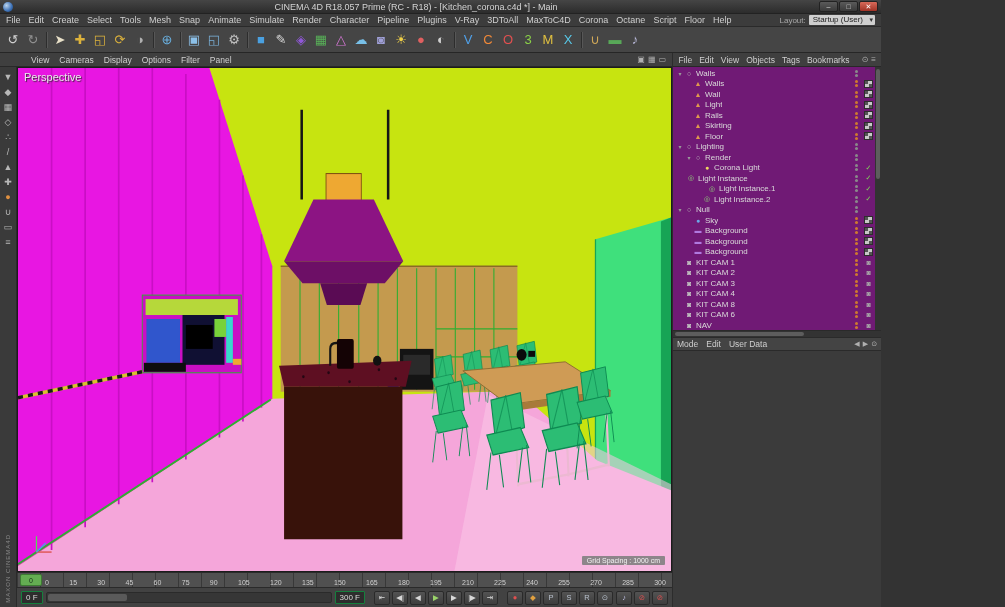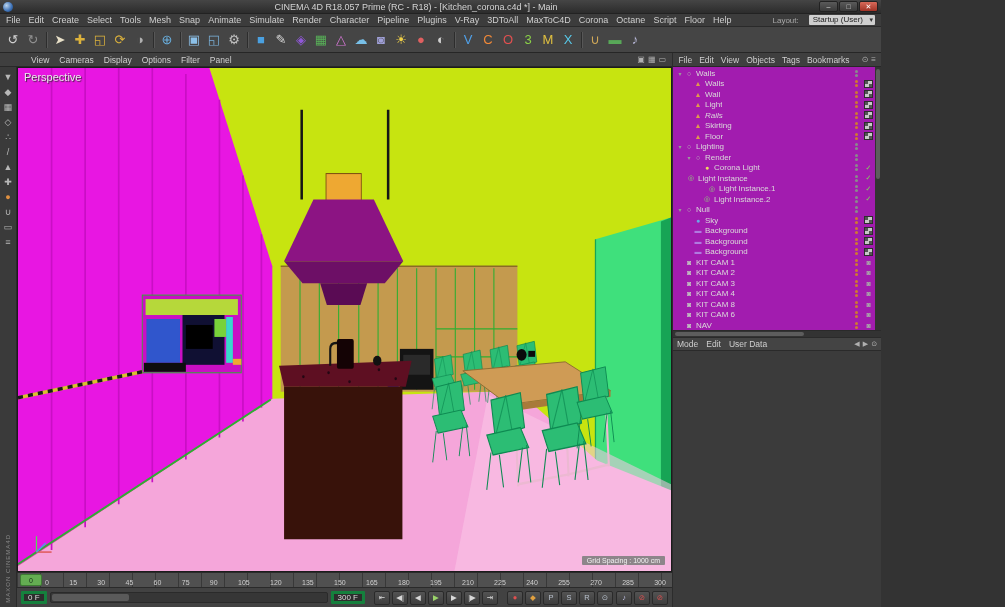--- a/index.html
+++ b/index.html
@@ -12,21 +12,21 @@
 .titlebar{grid-area:1/1/2/4;display:flex;align-items:center;background:linear-gradient(#454545,#2c2c2c);border-bottom:1px solid #222;padding:0 3px;gap:4px}
 .c4dlogo{width:10px;height:10px;border-radius:50%;background:radial-gradient(circle at 35% 35%,#bcd5ee,#3a6fb5 60%,#1c3a66)}
 .titletext{flex:1;text-align:center;font-size:9px;color:#d4d4d4;white-space:nowrap;overflow:hidden}
 .winbtns{display:flex;gap:1px}
 .winbtn{width:19px;height:11px;display:flex;align-items:center;justify-content:center;font-size:7px;color:#ddd;background:linear-gradient(#5a5a5a,#3a3a3a);border:1px solid #222;border-radius:2px}
 .winbtn:last-child{background:linear-gradient(#d86a5a,#a03326);color:#fff}
 
 .menubar{grid-area:2/1/3/4;display:flex;align-items:center;background:#3c3c3c;border-bottom:1px solid #2a2a2a;padding:0 2px;font-size:9px}
 .menuwrap{display:flex}
 .mitem{padding:0 4px;color:#cfcfcf;white-space:nowrap}
-.layoutbox{margin-left:auto;display:flex;align-items:center;gap:10px;padding-right:4px}
+.layoutbox{margin-left:auto;display:flex;align-items:center;gap:3px;padding-right:4px}
 .layoutlabel{color:#a8a8a8;font-size:8px}
 .layoutvalue{background:#cfcfcf;color:#222;font-size:8px;padding:0 12px 0 4px;border-radius:1px;position:relative;height:10px;line-height:10px}
 .layoutvalue::after{content:"▾";position:absolute;right:2px;top:0;font-size:7px;color:#333}
 
 .toolbar{grid-area:3/1/4/4;display:flex;align-items:center;background:#454545;border-bottom:1px solid #262626;padding:0 3px;overflow:hidden}
 .ticon{width:20px;height:23px;display:flex;align-items:center;justify-content:center;font-size:13px;border-radius:2px;flex:none}
 .ticon.t-sep{width:7px}
 .ticon.t-sep::after{content:"";width:1px;height:16px;background:#2d2d2d;box-shadow:1px 0 0 #575757}
 
 .vpmenu{grid-area:4/1/5/3;display:flex;align-items:center;background:#3f3f3f;border-bottom:1px solid #282828;padding-left:26px;font-size:8.5px;gap:2px}
@@ -50,21 +50,21 @@
 .wallline line{stroke:#c90fc4;stroke-width:2}
 .skirt{stroke:#2fae31;stroke-width:2}
 .mintline{stroke:#17a455;stroke-width:1.5}
 .rod{stroke:#161616;stroke-width:3}
 .raily{stroke:#d9c22a;stroke-width:3.5}
 .railb{stroke:#1a1a1a;stroke-width:3.5;stroke-dasharray:6 6}
 .chair{stroke:#0e8a52;stroke-width:1}
 .tableleg{stroke:#ecb9d2;stroke-width:2.5;fill:none}
 .faucet{stroke:#141414;stroke-width:2.5;fill:none}
 
-.rightpanel{grid-area:5/3/8/4;display:flex;flex-direction:column;background:#a21caf;border-left:1px solid #2c2c2c}
+.rightpanel{grid-area:5/3/8/4;display:flex;flex-direction:column;background:#701a75;border-left:1px solid #2c2c2c}
 .om-tree{height:263px;position:relative;overflow:hidden;padding-top:1px}
 .om-row{display:flex;align-items:center;height:10.5px;font-size:8px;color:#dadada;white-space:nowrap;padding-right:8px}
 .om-arrow{width:8px;text-align:center;font-size:6px;color:#9a9a9a;flex:none}
 .arrow-exp .om-arrow::before{content:"▾"}
 .om-icon{width:10px;text-align:center;font-size:7px;flex:none}
 .icon-poly .om-icon::before{content:"▲";color:#e09a4c}
 .icon-null .om-icon::before{content:"○";color:#b8b8b8}
 .icon-light .om-icon::before{content:"●";color:#f0d860}
 .icon-instance .om-icon::before{content:"◎";color:#8fd47a}
 .icon-sky .om-icon::before{content:"●";color:#6aa8e8}
@@ -87,21 +87,21 @@
 .am-header .mitem{padding:0 4px}
 .am-icons{margin-left:auto;display:flex;gap:3px;padding-right:4px;font-size:7px;color:#b0b0b0}
 .am-body{flex:1;background:#3b3b3b}
 
 .ruler{grid-area:6/2/7/3;position:relative;background:#505050;border-top:1px solid #2a2a2a;
   background-image:repeating-linear-gradient(90deg,rgba(0,0,0,.30) 0 1px,transparent 1px 23px)}
 .ticks{display:flex;justify-content:space-between;align-items:flex-end;height:100%;padding:0 6px 1px 28px;font-size:7px;color:#cfcfcf}
 .marker{position:absolute;left:3px;top:1px;width:22px;height:12px;background:#64ad52;border:1px solid #3d7a33;border-radius:2px;color:#17301a;font-size:7px;display:flex;align-items:center;justify-content:center}
 
 .transport{grid-area:7/2/8/3;display:flex;align-items:center;gap:3px;background:#424242;border-top:1px solid #2a2a2a;padding:0 4px}
-.frfield{background:#2d2d2d;border:3px solid #15803d;color:#ddd;font-size:8px;height:13px;display:flex;align-items:center;padding:0 4px;border-radius:1px}
+.frfield{background:#2d2d2d;border:1px solid #15803d;color:#ddd;font-size:8px;height:13px;display:flex;align-items:center;padding:0 4px;border-radius:1px}
 .groove{flex:1;max-width:395px;height:11px;background:#363636;border:1px solid #2a2a2a;border-radius:2px;position:relative}
 .thumb{position:absolute;left:1px;top:1px;bottom:1px;width:28%;background:#5a5a5a;border-radius:2px}
 .tbtns{display:flex;gap:2px;margin-left:6px}
 .tbtn{min-width:16px;height:14px;padding:0 2px;background:linear-gradient(#535353,#3e3e3e);border:1px solid #2a2a2a;border-radius:2px;display:flex;align-items:center;justify-content:center;font-size:7.5px;color:#d8d8d8;flex:none}
 .rightbtns{margin-left:auto;display:flex;gap:2px}
 </style>
 </head>
 <body>
 
 <div id="app">
@@ -398,21 +398,21 @@
           <span class="om-vis"></span>
           <span class="om-tag"></span>
         </div>
           <div class="om-row icon-poly tag-mat arrow-none dots-orange" style="padding-left: 12px;">
           <span class="om-arrow"></span>
           <span class="om-icon"></span>
           <span class="om-label">Light</span>
           <span class="om-vis"></span>
           <span class="om-tag"></span>
         </div>
-          <div class="om-row icon-poly tag-mat arrow-none dots-orange" style="padding-left: 12px; font-style: italic;">
+          <div class="om-row icon-poly tag-mat arrow-none dots-orange" style="padding-left: 12px;">
           <span class="om-arrow"></span>
           <span class="om-icon"></span>
           <span class="om-label">Rails</span>
           <span class="om-vis"></span>
           <span class="om-tag"></span>
         </div>
           <div class="om-row icon-poly tag-mat arrow-none dots-orange" style="padding-left: 12px;">
           <span class="om-arrow"></span>
           <span class="om-icon"></span>
           <span class="om-label">Skirting</span>

